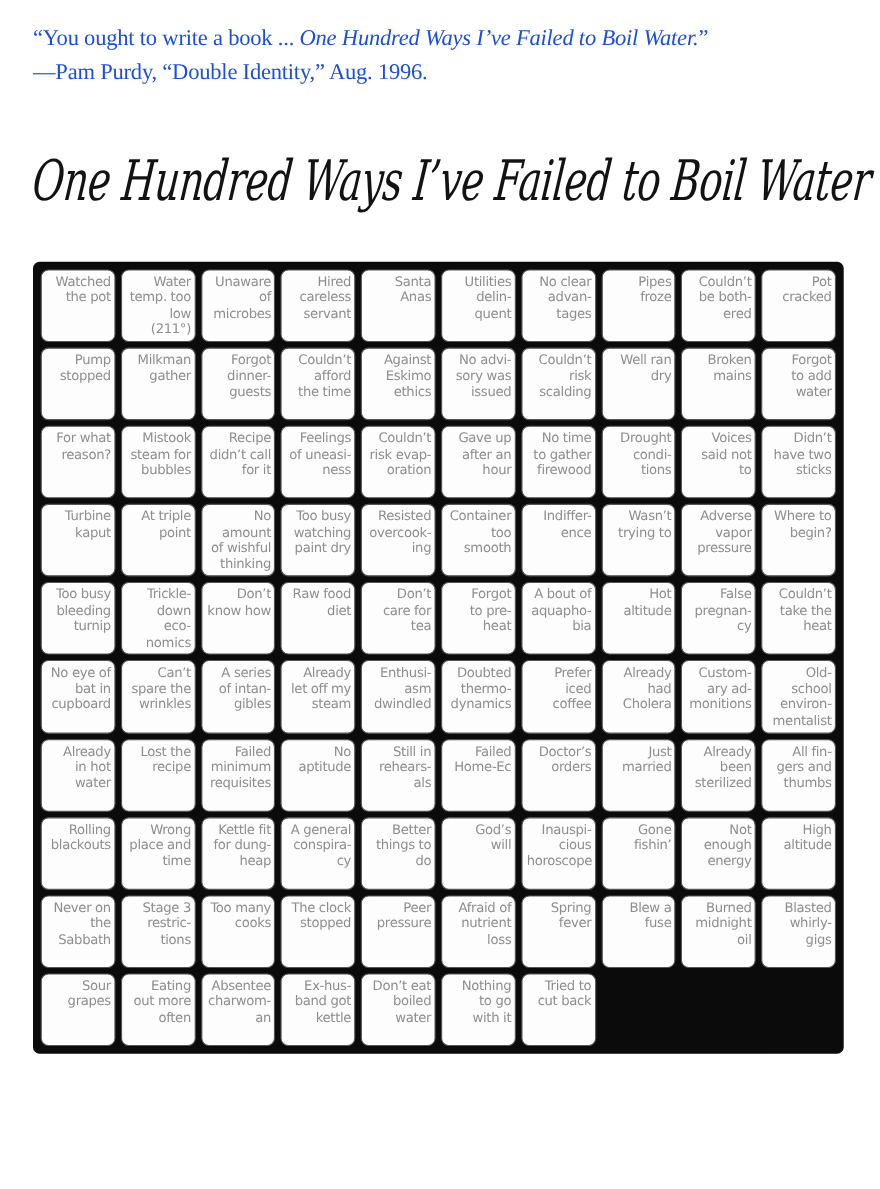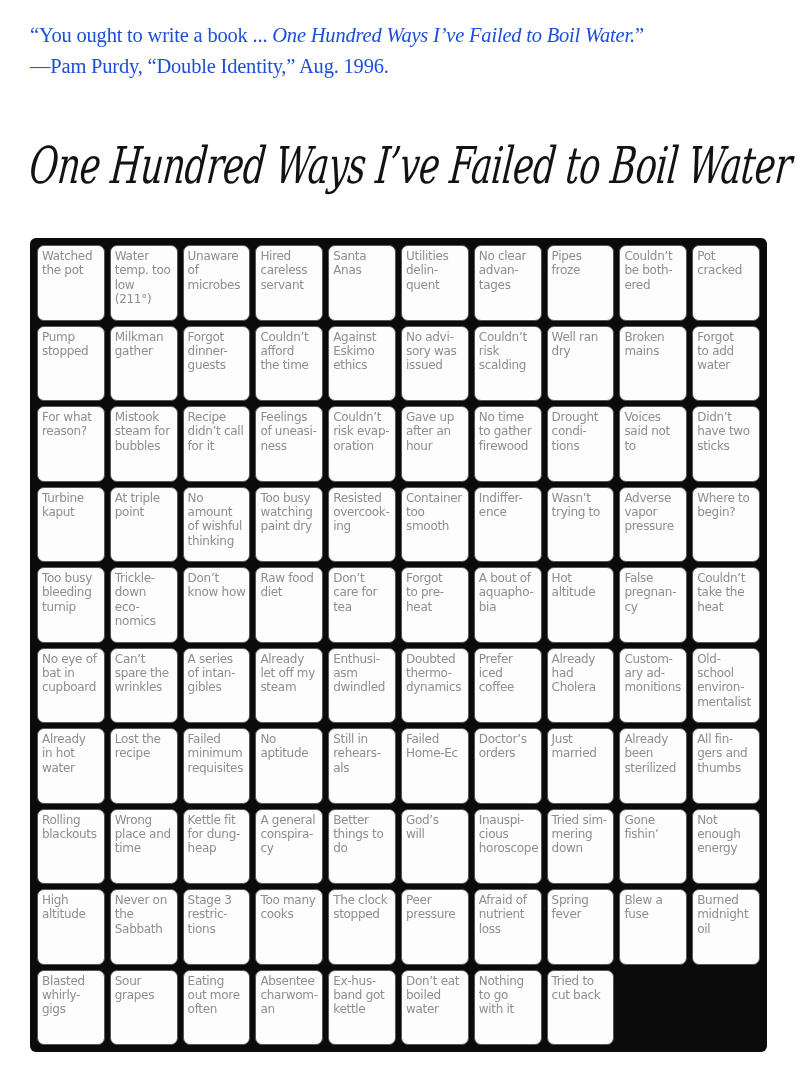--- a/index.html
+++ b/index.html
@@ -30,29 +30,30 @@
     font-size: 35px;
     color: #121212;
     white-space: nowrap;
     letter-spacing: -0.5px;
     transform: scaleY(1.45) skewX(-8deg);
     transform-origin: left center;
   }
   .grid-frame {
     position: absolute;
     left: 30px; top: 238px;
-    width: 737px; height: 814px;
+    width: 737px; height: 720px;
     box-sizing: border-box;
     background: #0b0b0b;
     border-radius: 6px;
     padding: 7px;
     display: grid;
     grid-template-columns: repeat(10, 1fr);
     grid-template-rows: repeat(10, 1fr);
     gap: 5px;
+    text-align: right;
   }
   .cell {
     box-sizing: border-box;
     background: #fdfdfd;
     border: 1.5px solid #565656;
     border-radius: 7px;
     padding: 3px 3px 0 4px;
     font-family: "DejaVu Sans", sans-serif;
     font-size: 12px;
     line-height: 1.2;
@@ -275,23 +276,20 @@
 conspira-
 cy</div>
       <div class="cell">Better
 things to
 do</div>
       <div class="cell">God’s
 will</div>
       <div class="cell">Inauspi-
 cious
 horoscope</div>
-      <div class="cell">Tried sim-
-mering
-down</div>
       <div class="cell">Gone
 fishin’</div>
       <div class="cell">Not
 enough
 energy</div>
       <div class="cell">High
 altitude</div>
       <div class="cell">Never on
 the
 Sabbath</div>

